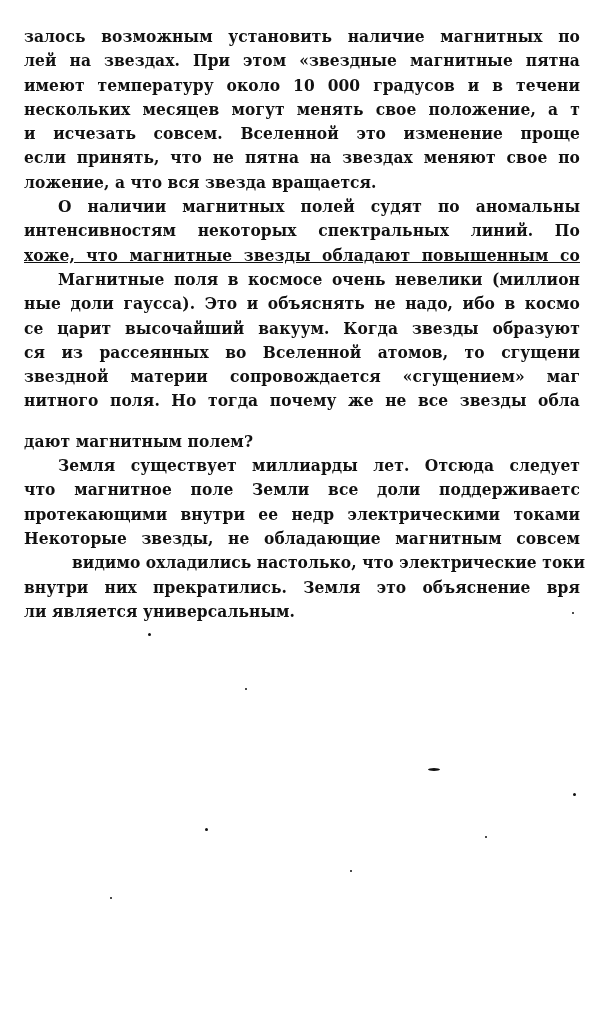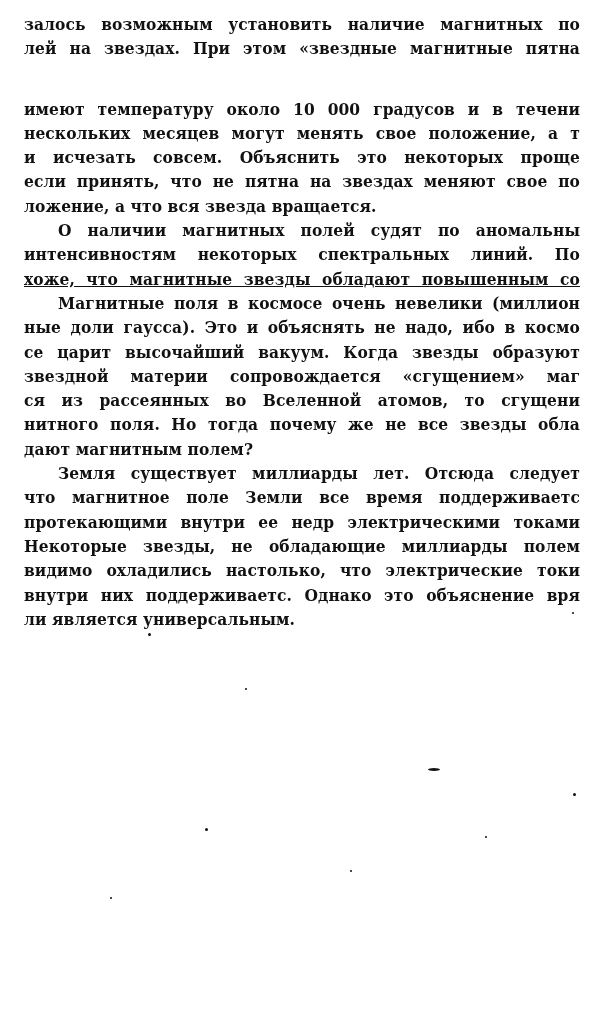--- a/index.html
+++ b/index.html
@@ -1,68 +1,68 @@
 <!DOCTYPE html>
 <html><head>
 <meta charset="utf-8">
 <style>
   html, body { margin: 0; padding: 0; }
   body {
     width: 600px; height: 1025px; background: #ffffff; position: relative; overflow: hidden;
     font-family: "DejaVu Serif", "Liberation Serif", serif;
     color: #111111;
   }
-  .page { position: absolute; left: 24px; top: 12px; width: 556px; }
+  .page { position: absolute; left: 24px; top: 24px; width: 556px; }
   .line {
     font-size: 17.2px; line-height: 24.3px; height: 24.3px; white-space: nowrap;
     font-weight: bold; letter-spacing: 0.1px; text-align: justify; text-align-last: justify;
     font-stretch: condensed; transform-origin: left center;
   }
   .line.last { text-align-last: left; }
   .indent { padding-left: 34px; }
   .speck { position: absolute; background: #111; border-radius: 50%; }
 </style>
 </head>
 <body>
 
 <div class="page">
 
   <div>
     <div class="line" style="display: block;">залось возможным установить наличие магнитных по</div>
     <div class="line" style="display: block;">лей на звездах. При этом «звездные магнитные пятна</div>
-    <div class="line" style="display: block; margin-top: 36px;">имеют температуру около 10 000 градусов и в течени</div>
+    <div class="line" style="display: block;">имеют температуру около 10 000 градусов и в течени</div>
     <div class="line" style="display: block;">нескольких месяцев могут менять свое положение, а т</div>
-    <div class="line" style="display: block;">и исчезать совсем. Объяснить это некоторых проще</div>
+    <div class="line" style="display: block;">и исчезать совсем. Вселенной это изменение проще</div>
     <div class="line" style="display: block;">если принять, что не пятна на звездах меняют свое по</div>
     <div class="line last" style="display: block;">ложение, а что вся звезда вращается.</div>
   </div>
 
   <div>
     <div class="line indent" style="display: block;">О наличии магнитных полей судят по аномальны</div>
     <div class="line" style="display: block;">интенсивностям некоторых спектральных линий. По</div>
     <div class="line" style="display: block; text-decoration: underline;">хоже, что магнитные звезды обладают повышенным со</div>
   </div>
 
   <div>
     <div class="line indent" style="display: block;">Магнитные поля в космосе очень невелики (миллион</div>
     <div class="line" style="display: block;">ные доли гаусса). Это и объяснять не надо, ибо в космо</div>
     <div class="line" style="display: block;">се царит высочайший вакуум. Когда звезды образуют</div>
+    <div class="line" style="display: block;">ся из рассеянных во Вселенной атомов, то сгущени</div>
     <div class="line" style="display: block;">звездной материи сопровождается «сгущением» маг</div>
-    <div class="line" style="display: block;">ся из рассеянных во Вселенной атомов, то сгущени</div>
     <div class="line" style="display: block;">нитного поля. Но тогда почему же не все звезды обла</div>
-    <div class="line last" style="display: block;">дают магнитным полем?</div>
+    <div class="line last" style="display: block; margin-top: 16px;">дают магнитным полем?</div>
   </div>
 
   <div>
     <div class="line indent" style="display: block;">Земля существует миллиарды лет. Отсюда следует</div>
-    <div class="line" style="display: block;">что магнитное поле Земли все время поддерживаетс</div>
+    <div class="line" style="display: block;">что магнитное поле Земли все доли поддерживаетс</div>
     <div class="line" style="display: block;">протекающими внутри ее недр электрическими токами</div>
-    <div class="line" style="display: block;">Некоторые звезды, не обладающие миллиарды полем</div>
-    <div class="line" style="display: block;">видимо охладились настолько, что электрические токи</div>
-    <div class="line" style="display: block;">внутри них поддерживаетс. Однако это объяснение вря</div>
+    <div class="line" style="display: block;">Некоторые звезды, не обладающие магнитным совсем</div>
+    <div class="line" style="display: block; margin-left: 48px;">видимо охладились настолько, что электрические токи</div>
+    <div class="line" style="display: block;">внутри них прекратились. Земля это объяснение вря</div>
     <div class="line last" style="display: block;">ли является универсальным.</div>
   </div>
 </div>
 
 <div class="speck" style="left:148px;top:633px;width:3px;height:3px;"></div>
 <div class="speck" style="left:428px;top:768px;width:12px;height:3px;"></div>
 <div class="speck" style="left:573px;top:793px;width:3px;height:3px;"></div>
 <div class="speck" style="left:205px;top:828px;width:3px;height:3px;"></div>
 <div class="speck" style="left:572px;top:612px;width:2px;height:2px;"></div>
 <div class="speck" style="left:245px;top:688px;width:2px;height:2px;"></div>

